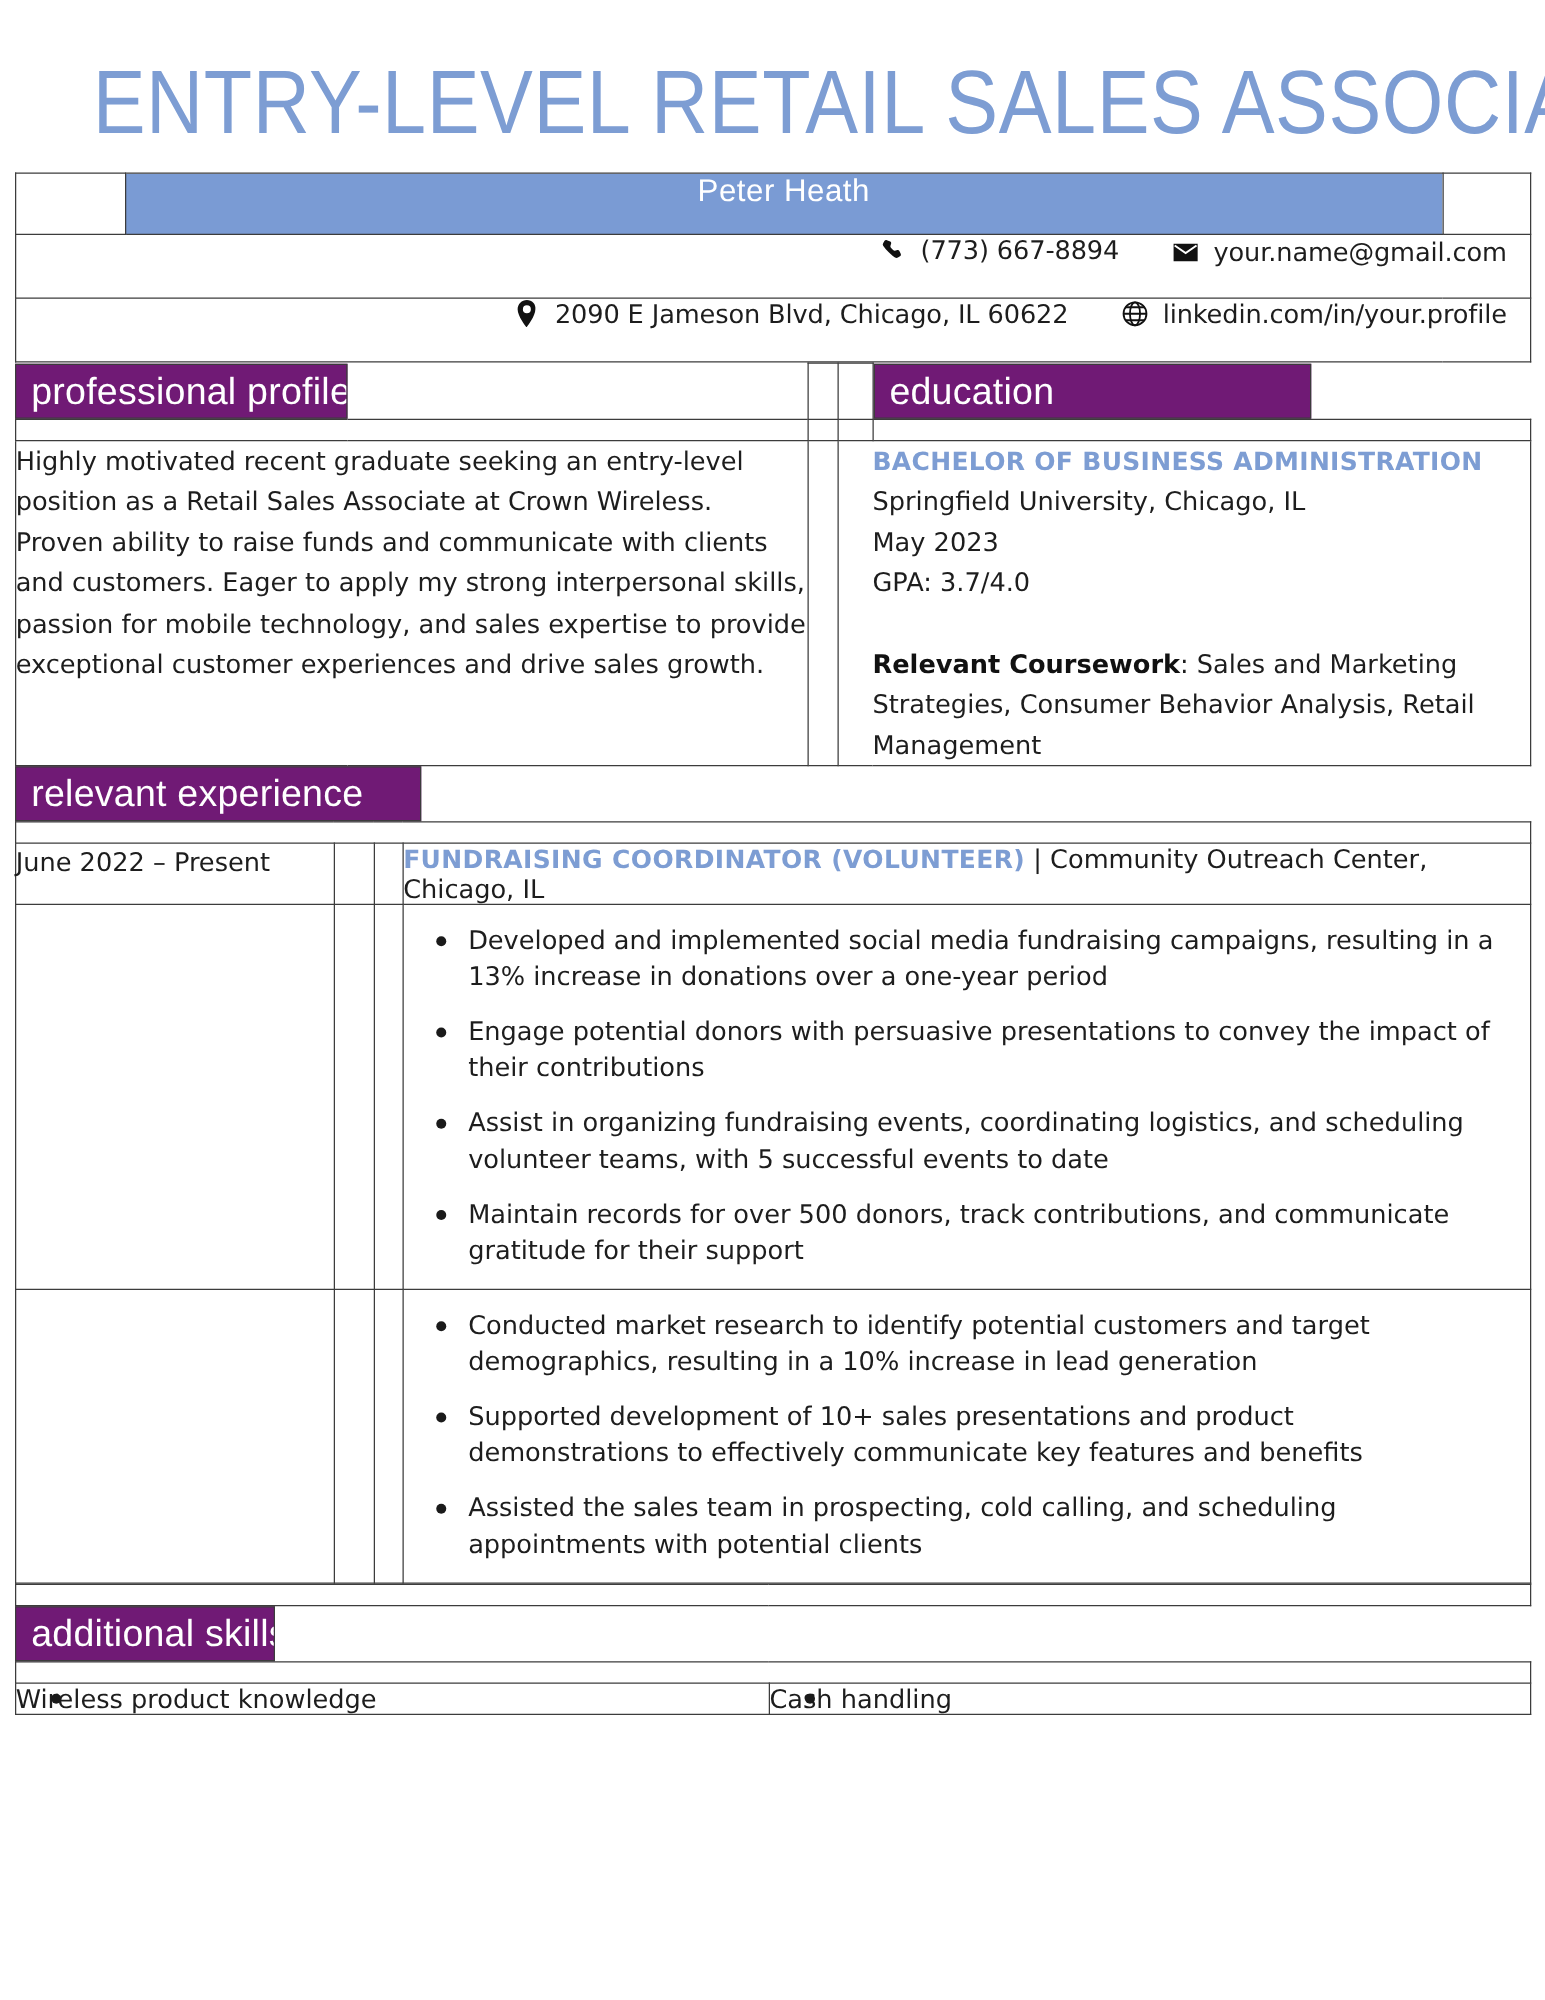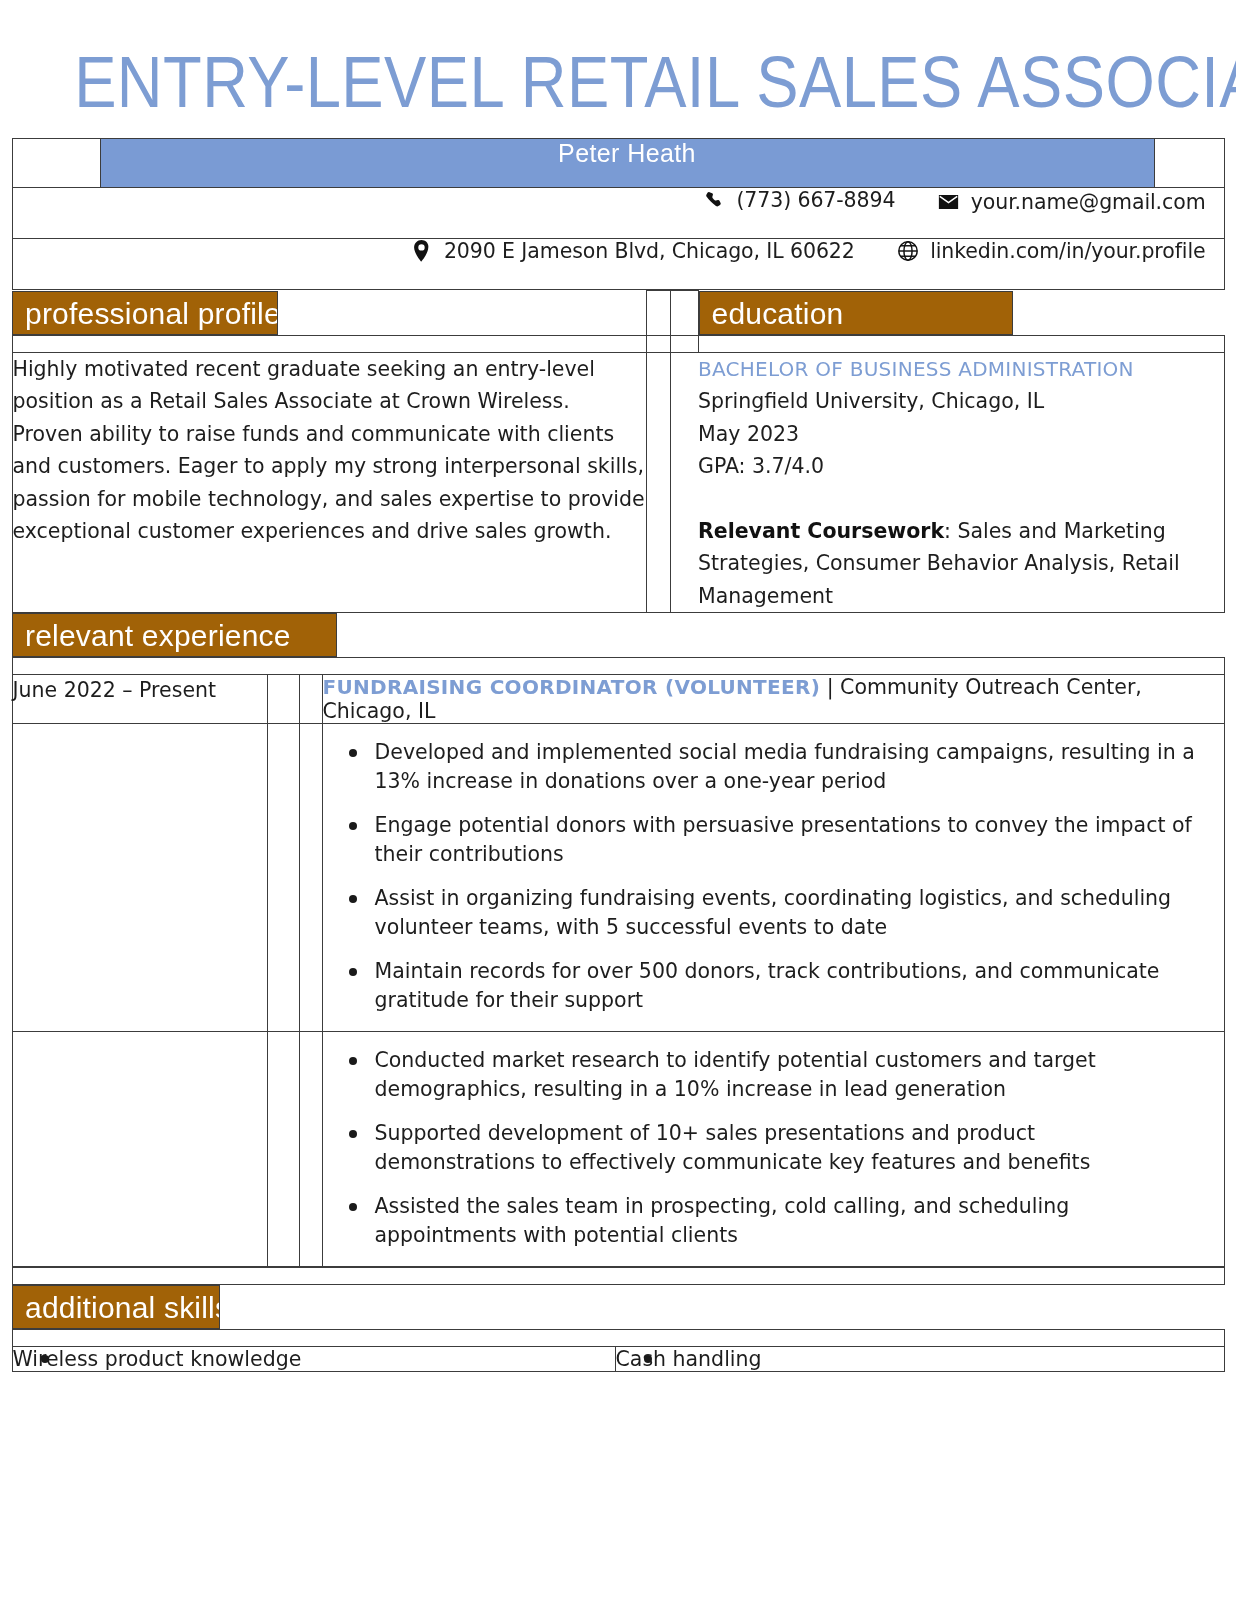--- a/index.html
+++ b/index.html
@@ -85,21 +85,21 @@
     justify-content: center;
     width: 22px;
     height: 22px;
     flex: 0 0 auto;
   }
   .contact-inline svg { display: block; }
   .contact-txt { white-space: nowrap; }
 
   
   .sec-band {
-    background: #a16207;
+    background: #701a75;
     color: #ffffff;
     font-family: "Liberation Sans Narrow", "Liberation Sans", sans-serif;
     font-size: 30px;
     line-height: 44px;
     height: 44px;
     padding-left: 12px;
     box-sizing: border-box;
     letter-spacing: 0.2px;
     white-space: nowrap;
     overflow: hidden;
@@ -110,21 +110,21 @@
   
   .body-txt {
     font-size: 20.5px;
     line-height: 32.5px;
     color: #1d1d1d;
   }
   .pad-cell { padding: 12px 14px 14px 14px; }
 
   .edu-title {
     color: #7d9dd3;
-    font-weight: normal;
+    font-weight: bold;
     font-size: 20px;
     letter-spacing: 0.25px;
     line-height: 32.5px;
   }
   .strong { font-weight: bold; color: #111; }
 
   
   .date-cell {
     font-size: 20.5px;
     line-height: 30px;
@@ -267,21 +267,21 @@
         <col style="width:224px">
     </colgroup>
     <tbody>
         <tr>
       <td colspan="2" class="band-holder">
         <div class="sec-band" style="width:266px">professional profile</div>
       </td>
       <td></td>
       <td></td>
       <td colspan="2" class="band-holder">
-        <div class="sec-band" style="width:314px">education</div>
+        <div class="sec-band" style="width:350px">education</div>
       </td>
     </tr>
     <tr class="thin-row">
       <td colspan="2"></td>
       <td></td>
       <td></td>
       <td colspan="2"></td>
     </tr>
     <tr>
       <td colspan="2" class="pad-cell body-txt">Highly motivated recent graduate seeking an entry-level position as a Retail Sales Associate at Crown Wireless. Proven ability to raise funds and communicate with clients and customers. Eager to apply my strong interpersonal skills, passion for mobile technology, and sales expertise to provide exceptional customer experiences and drive sales growth.</td>

